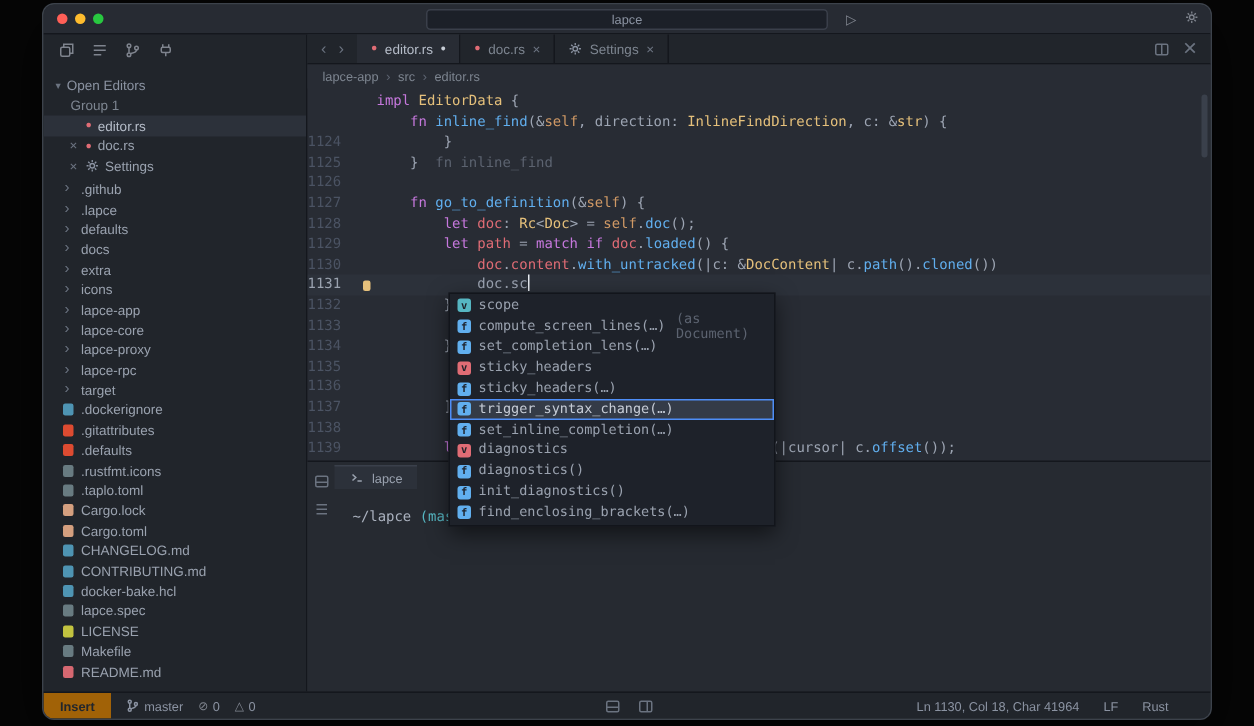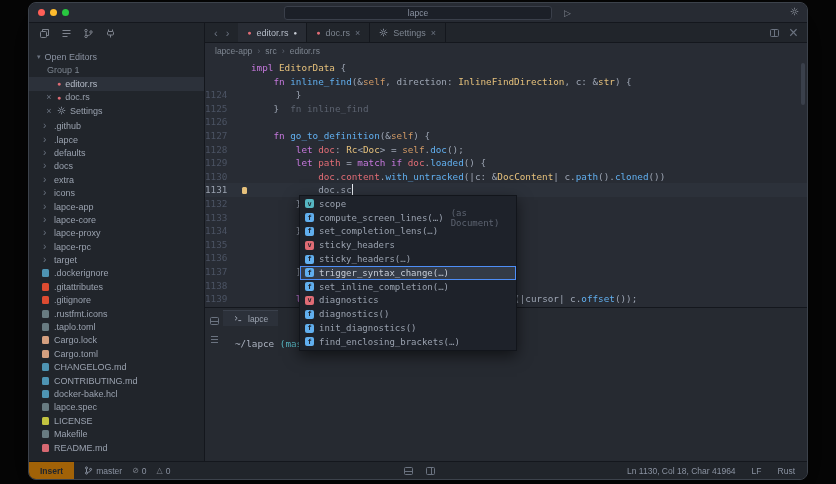--- a/index.html
+++ b/index.html
@@ -65,21 +65,21 @@
 .term-tabs{flex:0 0 18px;display:flex;align-items:flex-end}
 .term-tab{height:16px;display:flex;align-items:center;gap:5px;padding:0 10px;background:#2c313a;color:#9aa2af;font-size:8.5px;border-top:1px solid #3a404b;cursor:pointer}
 .term-content{flex:1;padding:12px 0 0 12px;font-family:"DejaVu Sans Mono",monospace;font-size:9.3px;color:#abb2bf}
 .t-path{color:#abb2bf}.t-branch{color:#56b6c2}
 .term-cursor{display:inline-block;width:7px;height:11px;border:1px solid #9aa2af;vertical-align:-2px;margin-left:5px}
 
 .statusbar{flex:0 0 18px;background:#21252b;border-top:1px solid #14171d;display:flex;align-items:center;font-size:8.5px;color:#8b93a2;position:relative}
 .mode-badge{height:100%;padding:0 11px;color:#22262c;font-weight:bold;display:flex;align-items:center;cursor:pointer}
 .sb-item{display:flex;align-items:center;gap:3px;margin-left:10px;cursor:pointer}
 .sb-center{position:absolute;left:374px;display:flex;gap:11px;color:#6b7380}
-.sb-right{margin-left:auto;display:flex;align-items:flex-start;gap:16px;padding-right:12px}
+.sb-right{margin-left:auto;display:flex;align-items:flex-start;gap:16px;padding-right:28px}
 .sb-glyph{font-size:8px;color:#7f848e}
 svg{display:block}
 </style>
 </head>
 <body>
 
 <div class="window">
 
   <div class="titlebar">
     <div class="traffic">
@@ -207,21 +207,21 @@
           <div class="tree-item">
             <span class="file-chip" style="background: rgb(81, 154, 186);"></span>
             <span>.dockerignore</span>
           </div>
           <div class="tree-item">
             <span class="file-chip" style="background: rgb(232, 77, 49);"></span>
             <span>.gitattributes</span>
           </div>
           <div class="tree-item">
             <span class="file-chip" style="background: rgb(232, 77, 49);"></span>
-            <span>.gitignore</span>
+            <span>.defaults</span>
           </div>
           <div class="tree-item">
             <span class="file-chip" style="background: rgb(109, 128, 134);"></span>
             <span>.rustfmt.icons</span>
           </div>
           <div class="tree-item">
             <span class="file-chip" style="background: rgb(109, 128, 134);"></span>
             <span>.taplo.toml</span>
           </div>
           <div class="tree-item">

